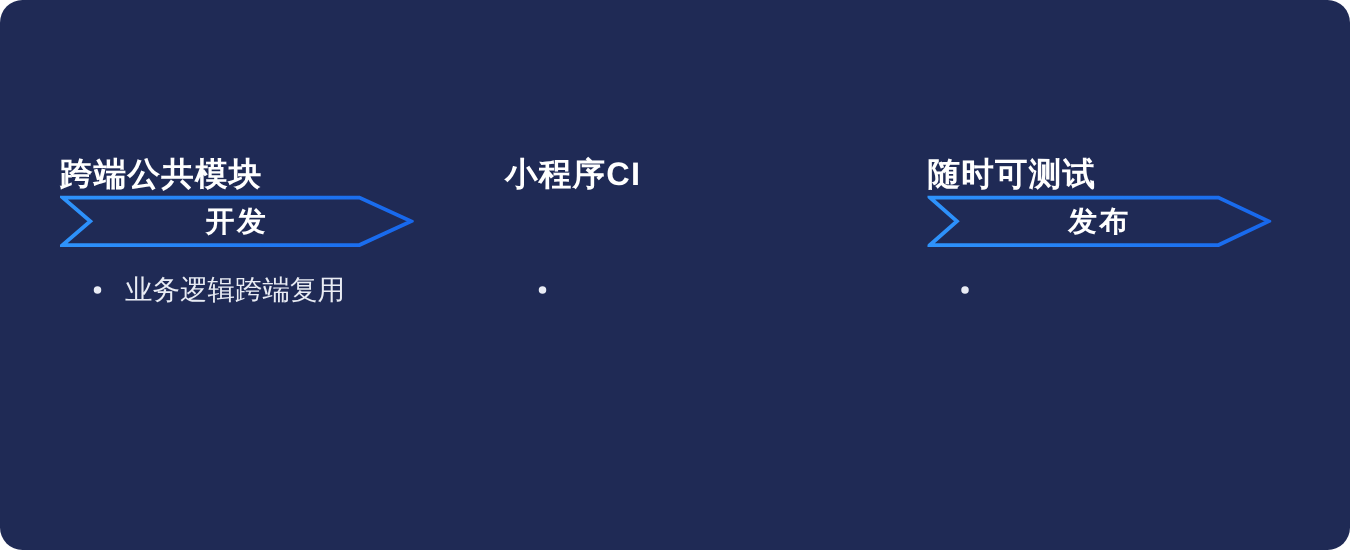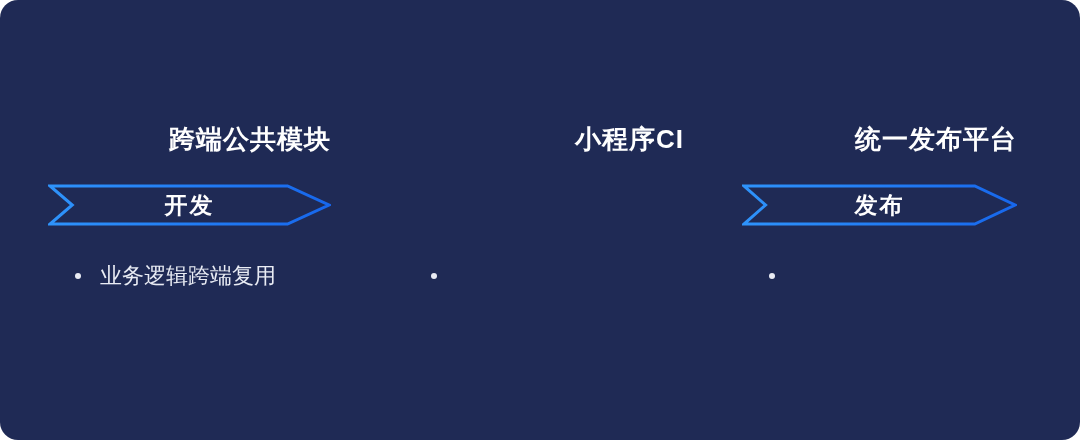--- a/index.html
+++ b/index.html
@@ -26,33 +26,32 @@
     overflow: hidden;
   }
   .col { position: absolute; top: 0; height: 100%; }
   .col-1 { left: 48px;  width: 283px; }
   .col-2 { left: 404px; width: 280px; }
   .col-3 { left: 742px; width: 275px; }
 
   .col-title {
     position: absolute;
     top: 98px; left: 0; right: 0;
-    text-align: right;
+    text-align: left;
     color: var(--title-color);
     font-size: 26px;
     font-weight: 700;
     line-height: 38px;
     letter-spacing: 1px;
     white-space: nowrap;
   }
   .banner {
     position: absolute;
     top: 156px; left: 0; right: 0;
     height: 42px;
-    margin-top: 28px;
   }
   .banner svg {
     position: absolute;
     inset: 0;
     width: 100%;
     height: 100%;
     display: block;
   }
   .stage-label {
     position: absolute;
@@ -75,21 +74,20 @@
     position: relative;
     height: 32px;
     margin-bottom: 21px;
     display: flex;
     align-items: center;
     padding-left: 52px;
     color: var(--bullet-color);
     font-size: 22px;
     font-weight: 400;
     white-space: nowrap;
-    margin-top: 44px;
   }
   .bullet-dot {
     position: absolute;
     left: 27px;
     top: 50%;
     width: 6px; height: 6px;
     margin-top: -3px;
     border-radius: 50%;
     background: var(--bullet-color);
   }
@@ -128,21 +126,21 @@
   <section class="col col-2">
     <h2 class="col-title">小程序CI</h2>
     <ul class="bullets">
       <li class="bullet-row">
         <span class="bullet-dot"></span>
       </li>
     </ul>
   </section>
 
   <section class="col col-3">
-    <h2 class="col-title">统一发布平台</h2>
+    <h2 class="col-title">随时可测试</h2>
     <div class="banner">
       <svg viewBox="0 0 280 42" preserveAspectRatio="none">
         <path d="M2 2 H237 L278 21 L237 40 H2 L24 21 Z" fill="none" stroke="url(#bannerGrad)" stroke-width="3" stroke-linejoin="miter"></path>
       </svg>
       <div class="stage-label">发布</div>
     </div>
     <ul class="bullets">
       <li class="bullet-row">
         <span class="bullet-dot"></span>
       </li>

